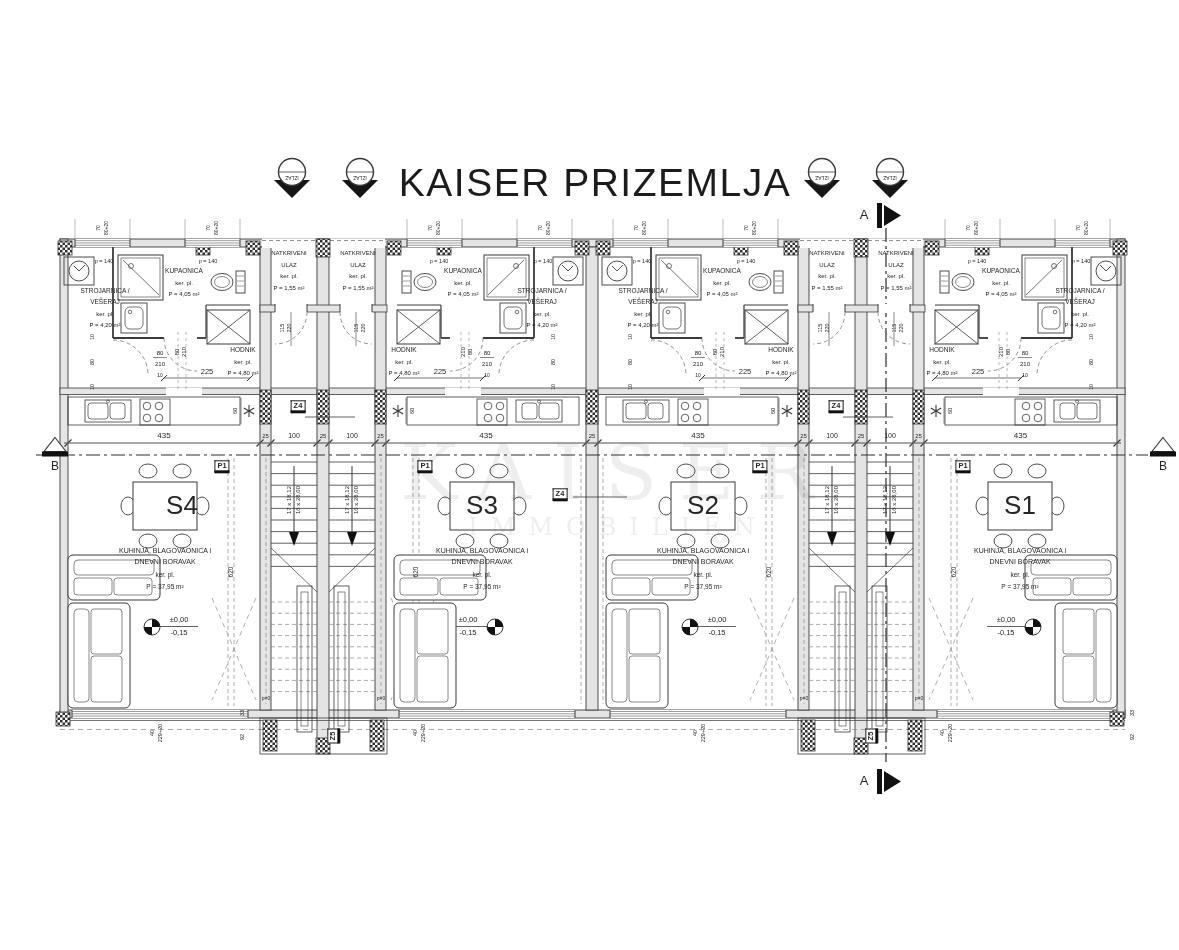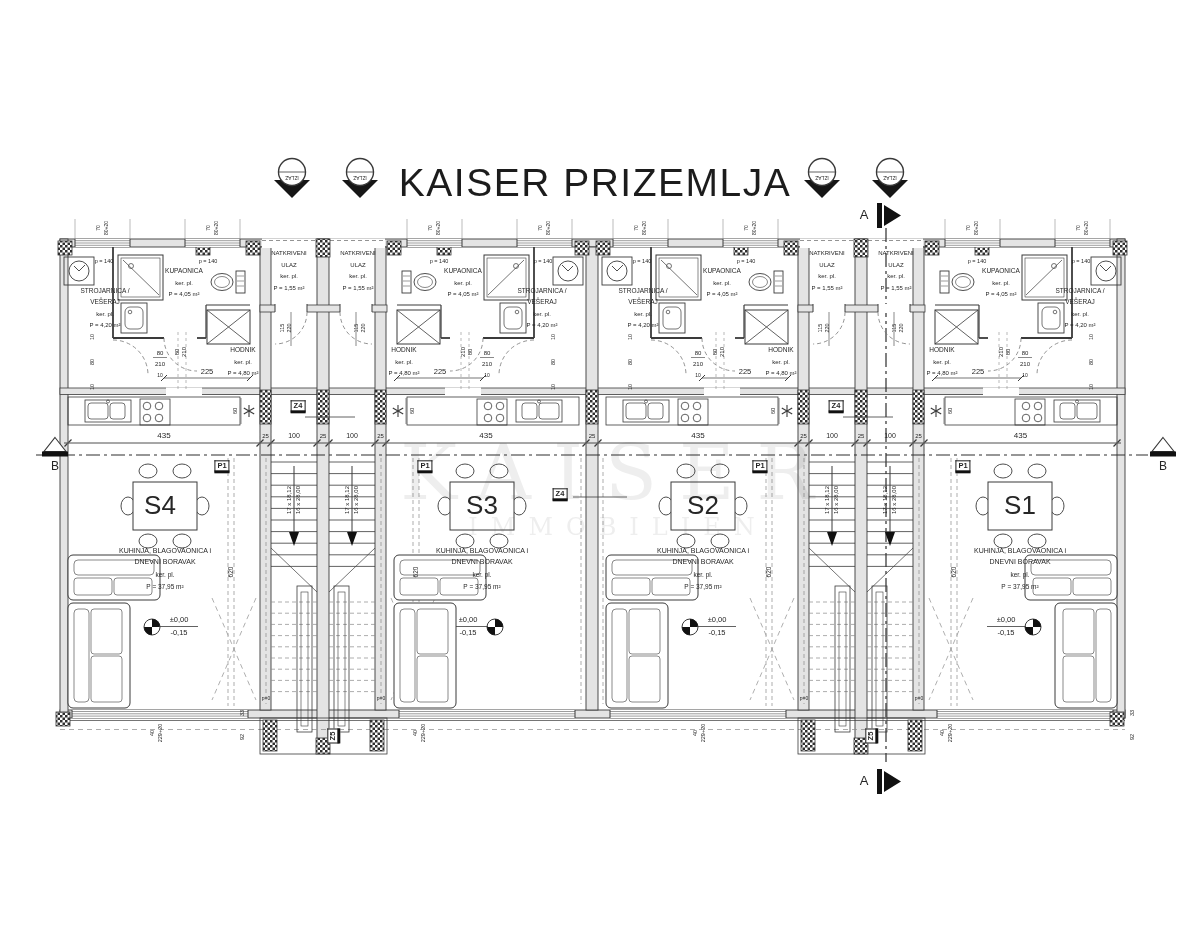--- a/index.html
+++ b/index.html
@@ -726,21 +726,21 @@
       <div class="lbl" style="left: 160px; top: 363.5px; font-size: 6px;">210</div>
       <div class="lbl rot" style="left: 177px; top: 352px; font-size: 6px;">80</div>
       <div class="lbl rot" style="left: 184px; top: 352px; font-size: 6px;">210</div>
       <div class="lbl" style="left: 160px; top: 375.5px; font-size: 5px;">10</div>
       <div class="lbl rot" style="left: 93px; top: 337px; font-size: 5.5px;">10</div>
       <div class="lbl rot" style="left: 93px; top: 362px; font-size: 5.5px;">80</div>
       <div class="lbl rot" style="left: 93px; top: 387px; font-size: 5.5px;">10</div>
       <div class="lbl" style="left: 207px; top: 371.5px; font-size: 7.5px;">225</div>
       <div class="lbl rot" style="left: 235px; top: 411px; font-size: 6px;">60</div>
       <div class="lbl rot" style="left: 231px; top: 572px; font-size: 6.5px;">620</div>
-      <div class="lbl" style="left: 160px; top: 506px; font-size: 26px;">S4</div>
+      <div class="lbl" style="left: 182px; top: 506px; font-size: 26px;">S4</div>
       <div class="lbl" style="left: 165px; top: 551px; font-size: 7px;">KUHINJA, BLAGOVAONICA i</div>
       <div class="lbl" style="left: 165px; top: 562px; font-size: 7px;">DNEVNI BORAVAK</div>
       <div class="lbl" style="left: 165px; top: 575px; font-size: 6.5px;">ker. pl.</div>
       <div class="lbl" style="left: 165px; top: 587px; font-size: 6.5px;">P = 37,95 m²</div>
       <div class="lbl" style="left: 179px; top: 620px; font-size: 7.5px;">±0,00</div>
       <div class="lbl" style="left: 179px; top: 633px; font-size: 7.5px;">-0,15</div>
       <div class="tag" style="left: 222px; top: 467px;">P1</div>
       <div class="lbl rot" style="left: 540.5px; top: 228px; font-size: 5px;">70</div>
       <div class="lbl rot" style="left: 548.5px; top: 228px; font-size: 5px;">80+20</div>
       <div class="lbl rot" style="left: 430.5px; top: 228px; font-size: 5px;">70</div>

